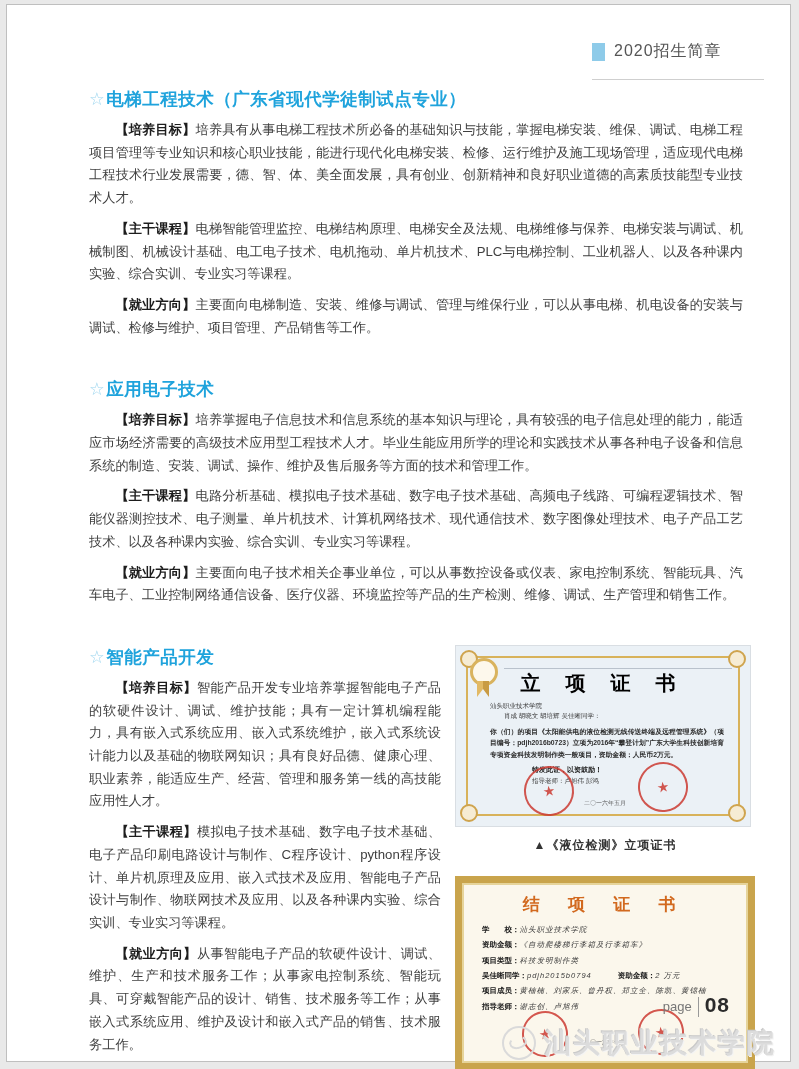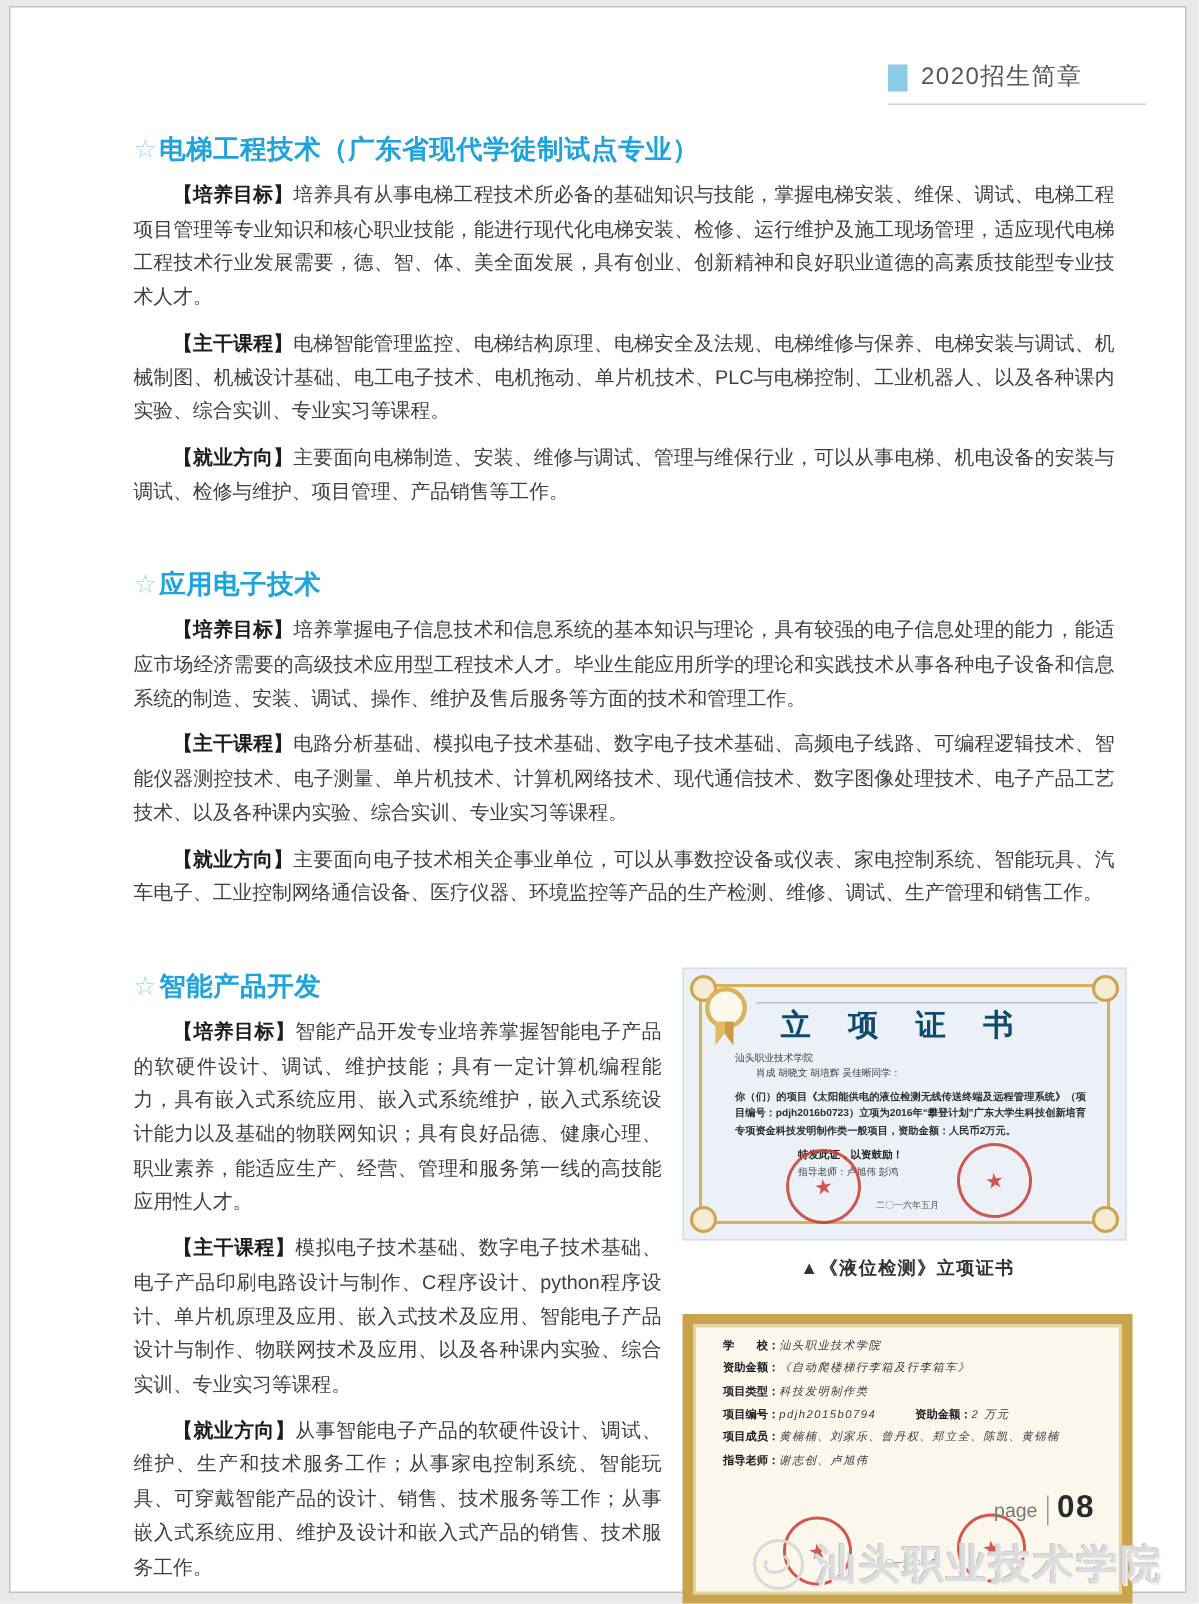--- a/index.html
+++ b/index.html
@@ -10,21 +10,21 @@
     overflow:hidden;
   }
   .page{
     position:absolute;left:6px;top:4px;width:785px;height:1058px;
     background:#ffffff;border:1px solid #bfbfbf;box-sizing:border-box;
   }
   
   .badge{
     position:absolute;top:36px;right:26px;width:172px;
     display:flex;align-items:center;gap:9px;
-    border-bottom:1px solid #cfcfcf;padding-bottom:7px;
+    border-bottom:1px solid #cfcfcf;padding-bottom:17px;
   }
   .badge-square{width:13px;height:18px;background:#8ecbe9;flex:0 0 auto;}
   .badge-text{font-size:16px;color:#555;letter-spacing:1px;}
 
   .content{position:absolute;left:82px;top:82px;width:654px;}
 
   .sec-title{
     font-size:17.5px;font-weight:bold;color:#1fa3dc;
     letter-spacing:0.5px;margin:0 0 6px 0;
   }
@@ -60,21 +60,21 @@
   }
   .medal:after{
     content:"";position:absolute;left:4px;top:20px;
     border-left:6px solid #e2b964;border-right:6px solid #c99b43;
     border-bottom:8px solid transparent;height:8px;width:0;
   }
   .cert1-topline{position:absolute;left:48px;top:22px;right:18px;height:1px;background:#b9c2cc;}
   .cert1-title{
     text-align:center;margin-top:24px;
     font-family:"Liberation Serif","DejaVu Serif",serif;
-    font-size:20px;font-weight:900;color:#0c4a6e;letter-spacing:10px;
+    font-size:20px;font-weight:900;color:#000000;letter-spacing:10px;
   }
   .cert1-body{padding:4px 26px 0 34px;}
   .c1-line{font-size:6.5px;color:#3a3a3a;line-height:1.6;}
   .c1-line.ind{padding-left:14px;}
   .c1-para{font-size:6.8px;color:#2e2e2e;line-height:1.7;margin-top:4px;font-weight:bold;text-align:justify;}
   .c1-grant{font-size:7px;font-weight:bold;color:#222;margin-top:5px;padding-left:42px;}
   .c1-adv{font-size:6.5px;color:#444;padding-left:42px;margin-top:2px;}
   .stamp{
     position:absolute;width:46px;height:46px;border:2.5px solid #cc3b33;border-radius:50%;
     display:flex;align-items:center;justify-content:center;
@@ -195,25 +195,26 @@
               <span class="star5">★</span>
             </div>
           <div class="stamp s2">
               <span class="star5">★</span>
             </div>
           <div class="c1-date">二〇一六年五月</div>
         </div>
         <div class="cert-caption">▲《液位检测》立项证书</div>
 
         <div class="cert2">
+          <div class="cert2-title">结 项 证 书</div>
           <div class="cert2-fields">
             <div class="c2row"><b>学　　校：</b><span class="hand">汕头职业技术学院</span></div>
             <div class="c2row"><b>资助金额：</b><span class="hand">《自动爬楼梯行李箱及行李箱车》</span></div>
             <div class="c2row"><b>项目类型：</b><span class="hand">科技发明制作类</span></div>
-            <div class="c2row"><b>项目编号：</b><span class="hand">pdjh2015b0794</span><span class="pair2"><b>资助金额：</b><span class="hand">2 万元</span></span></div>
+            <div class="c2row"><b>吴佳晰同学：</b><span class="hand">pdjh2015b0794</span><span class="pair2"><b>资助金额：</b><span class="hand">2 万元</span></span></div>
             <div class="c2row"><b>项目成员：</b><span class="hand">黄楠楠、刘家乐、曾丹权、郑立全、陈凯、黄锦楠</span></div>
             <div class="c2row"><b>指导老师：</b><span class="hand">谢志创、卢旭伟</span></div>
           </div>
           <div class="stamp s1">
               <span class="star5">★</span>
             </div>
           <div class="stamp s2">
               <span class="star5">★</span>
             </div>
           <div class="c2-date">二〇一六年七月</div>

